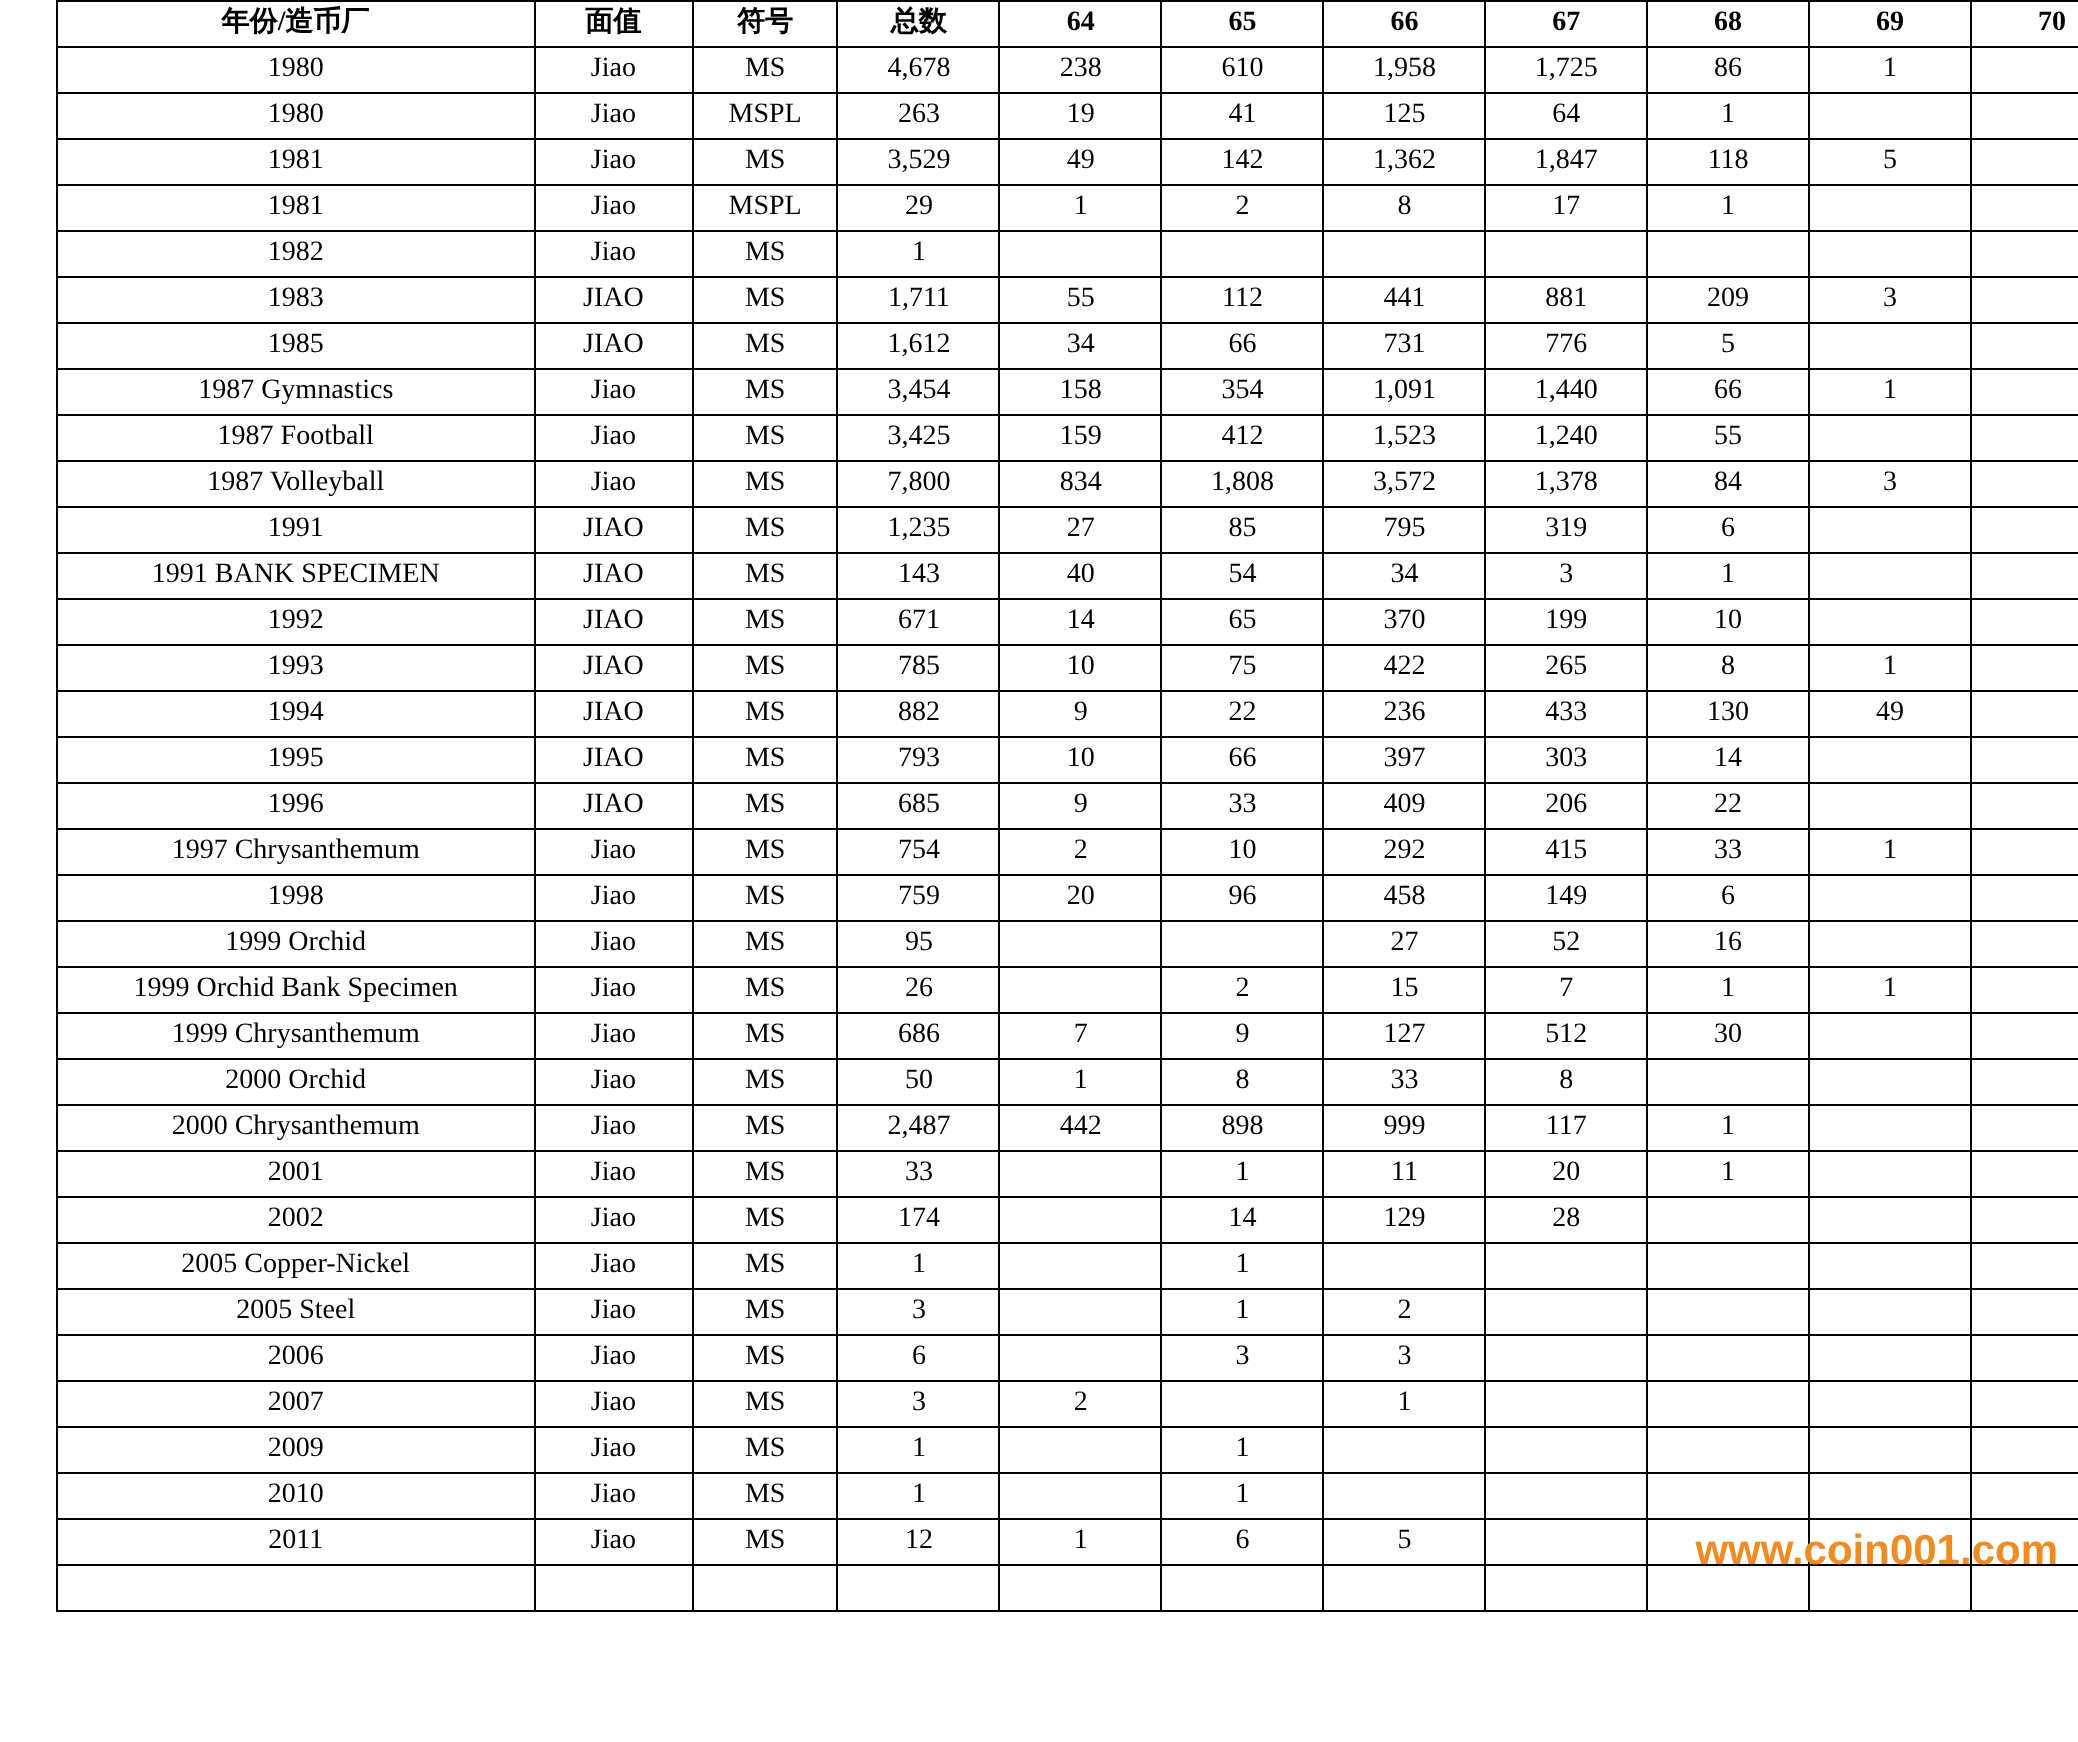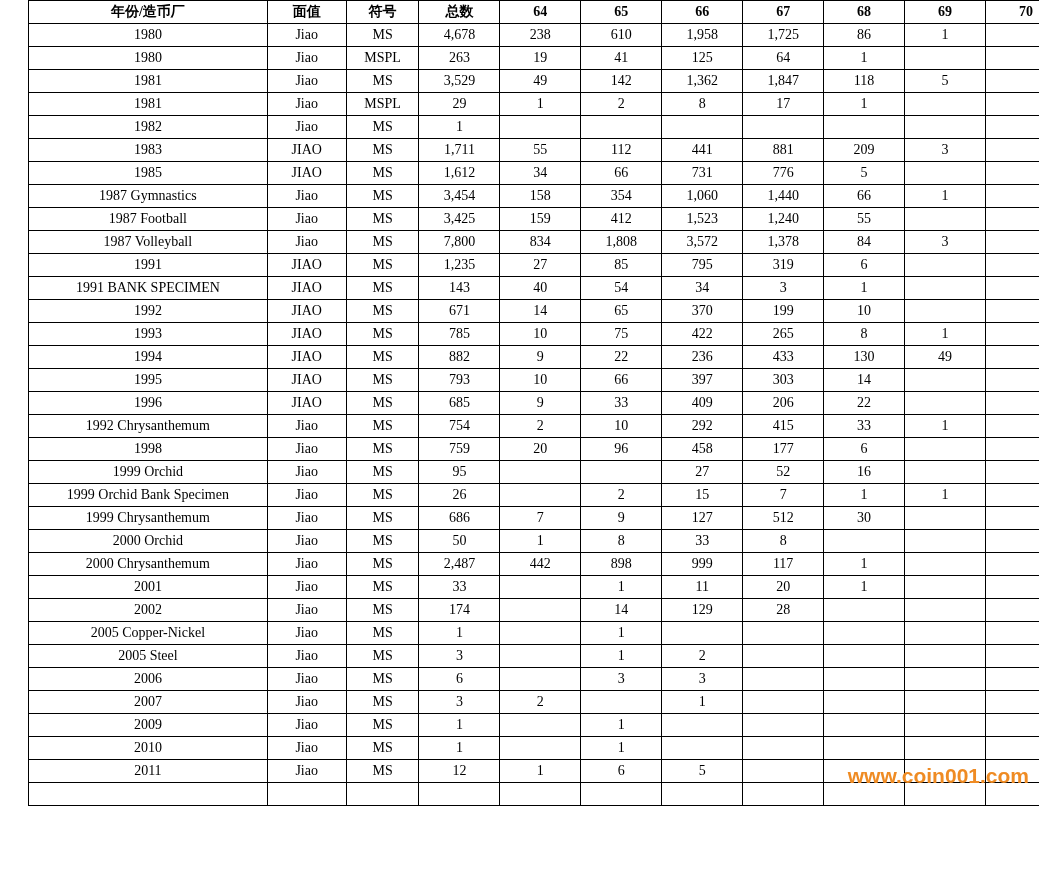--- a/index.html
+++ b/index.html
@@ -189,21 +189,21 @@
           <td class="num"></td>
           <td class="num"></td>
         </tr>
         <tr>
           <td>1987 Gymnastics</td>
           <td>Jiao</td>
           <td>MS</td>
           <td class="num">3,454</td>
           <td class="num">158</td>
           <td class="num">354</td>
-          <td class="num">1,060</td>
+          <td class="num">1,091</td>
           <td class="num">1,440</td>
           <td class="num">66</td>
           <td class="num">1</td>
           <td class="num"></td>
         </tr>
         <tr>
           <td>1987 Football</td>
           <td>Jiao</td>
           <td>MS</td>
           <td class="num">3,425</td>
@@ -313,41 +313,41 @@
           <td class="num">685</td>
           <td class="num">9</td>
           <td class="num">33</td>
           <td class="num">409</td>
           <td class="num">206</td>
           <td class="num">22</td>
           <td class="num"></td>
           <td class="num"></td>
         </tr>
         <tr>
-          <td>1992 Chrysanthemum</td>
+          <td>1997 Chrysanthemum</td>
           <td>Jiao</td>
           <td>MS</td>
           <td class="num">754</td>
           <td class="num">2</td>
           <td class="num">10</td>
           <td class="num">292</td>
           <td class="num">415</td>
           <td class="num">33</td>
           <td class="num">1</td>
           <td class="num"></td>
         </tr>
         <tr>
           <td>1998</td>
           <td>Jiao</td>
           <td>MS</td>
           <td class="num">759</td>
           <td class="num">20</td>
           <td class="num">96</td>
           <td class="num">458</td>
-          <td class="num">177</td>
+          <td class="num">149</td>
           <td class="num">6</td>
           <td class="num"></td>
           <td class="num"></td>
         </tr>
         <tr>
           <td>1999 Orchid</td>
           <td>Jiao</td>
           <td>MS</td>
           <td class="num">95</td>
           <td class="num"></td>

